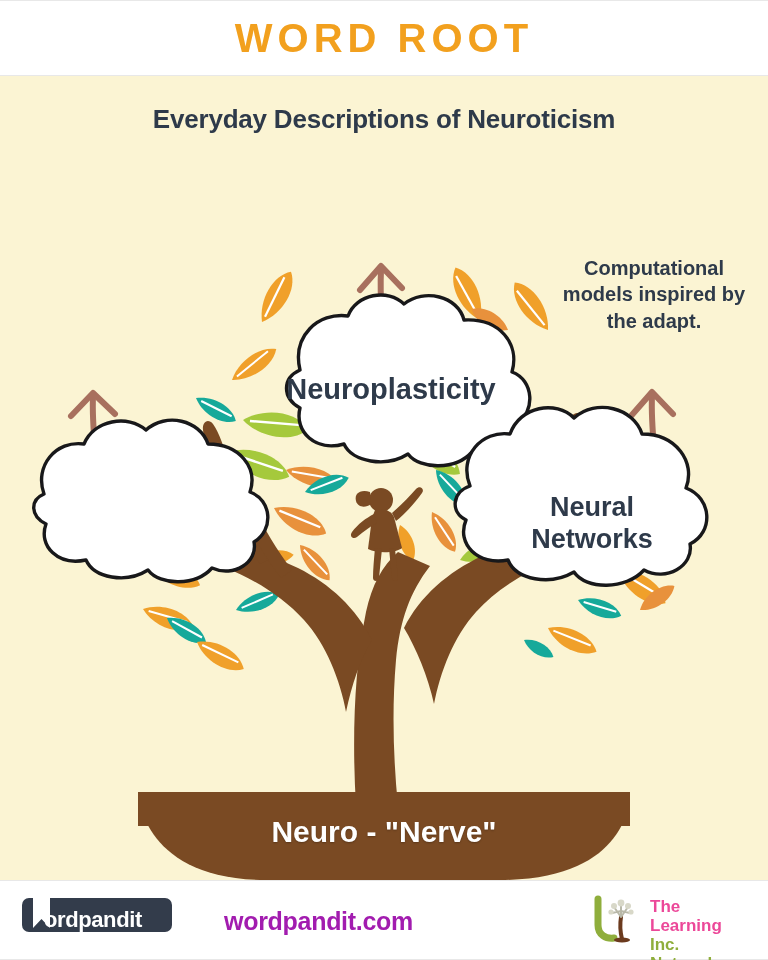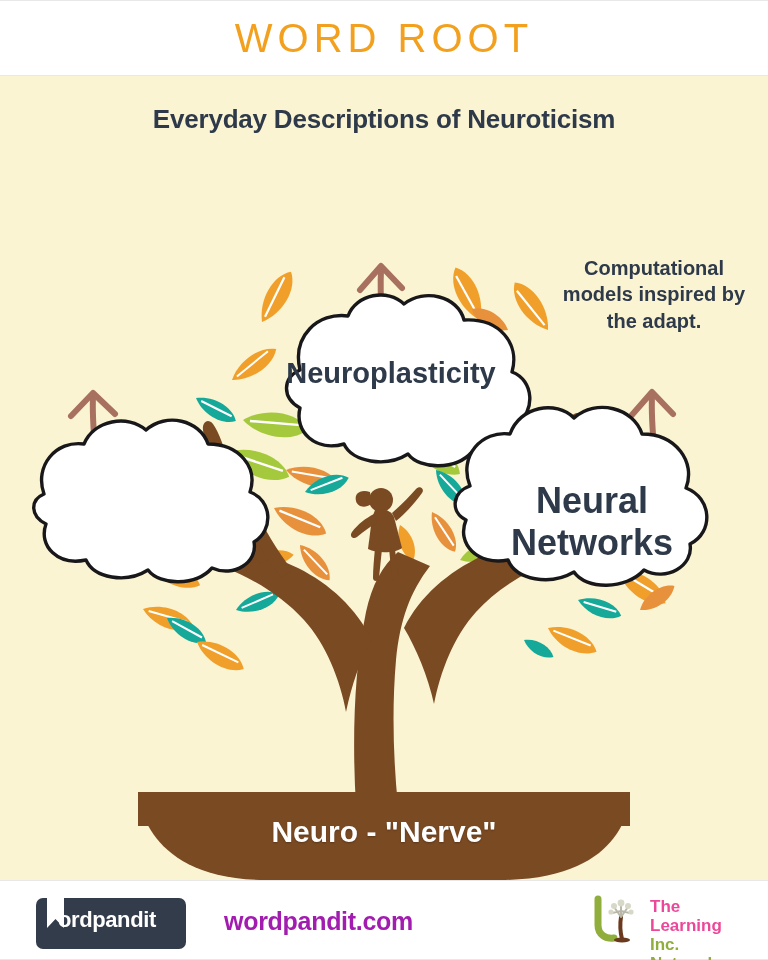--- a/index.html
+++ b/index.html
@@ -21,21 +21,21 @@
     position:absolute;left:0;top:0;width:768px;height:76px;
     background:#ffffff;
     box-sizing:border-box;
     border:1px solid #e8e8e8;
     border-left:none;border-right:none;
     display:flex;align-items:center;justify-content:center;
   }
   .header-title{
     color:#F2A01E;
     font-size:40px;
-    font-weight:normal;
+    font-weight:bold;
     letter-spacing:5px;
     font-family:"Liberation Sans", sans-serif;
   }
 
   
   .subtitle{
     position:absolute;left:0;top:104px;width:768px;
     text-align:center;
     color:#2E3A4A;
     font-size:26px;
@@ -65,22 +65,22 @@
   
   .cloud-label{
     position:absolute;
     color:#2E3A4A;
     font-weight:bold;
     text-align:center;
     line-height:1.18;
     white-space:pre-line;
   }
   #cloud-label-neuroticism{ left:14px; top:487px; width:280px; font-size:29px;}
-  #cloud-label-neuroplasticity{ left:236px; top:356px; width:310px; font-size:29px;}
-  #cloud-label-neural{ left:470px; top:480px; width:244px; font-size:36px;}
+  #cloud-label-neuroplasticity{ left:236px; top:372px; width:310px; font-size:29px;}
+  #cloud-label-neural{ left:470px; top:492px; width:244px; font-size:27px;}
 
   
   .root-label{
     position:absolute;
     left:0;top:815px;width:768px;
     text-align:center;
     color:#ffffff;
     font-size:30px;
     font-weight:bold;
     text-shadow:0 1px 2px rgba(0,0,0,.25);
@@ -90,26 +90,25 @@
   .footer{
     position:absolute;left:0;top:880px;width:768px;height:80px;
     background:#ffffff;
     box-sizing:border-box;
     border-top:1px solid #e8e8e8;
     border-bottom:1px solid #e8e8e8;
     display:flex;align-items:center;
   }
   .wp-logo{
     position:absolute;left:22px;top:17px;
-    height:51px;width:150px;
+    height:34px;width:150px;
     background:#333C4B;
     border-radius:7px;
     display:flex;align-items:center;
     overflow:hidden;
-    margin-left:14px;
   }
   .wp-logo .bookmark{
     position:absolute;left:11px;top:-2px;
     width:17px;height:32px;
     background:#ffffff;
     clip-path:polygon(0 0,100% 0,100% 100%,50% 72%,0 100%);
   }
   .wp-logo .wp-text{
     position:absolute;left:22px;top:9px;
     color:#ffffff;font-size:22px;font-weight:bold;

